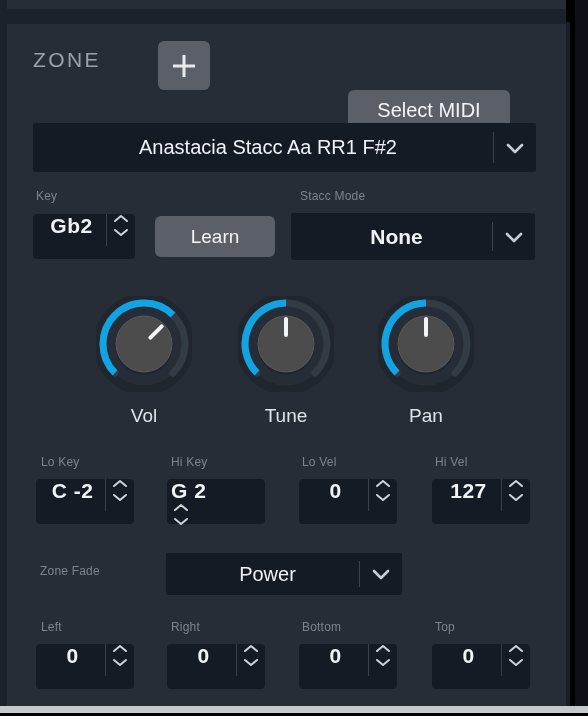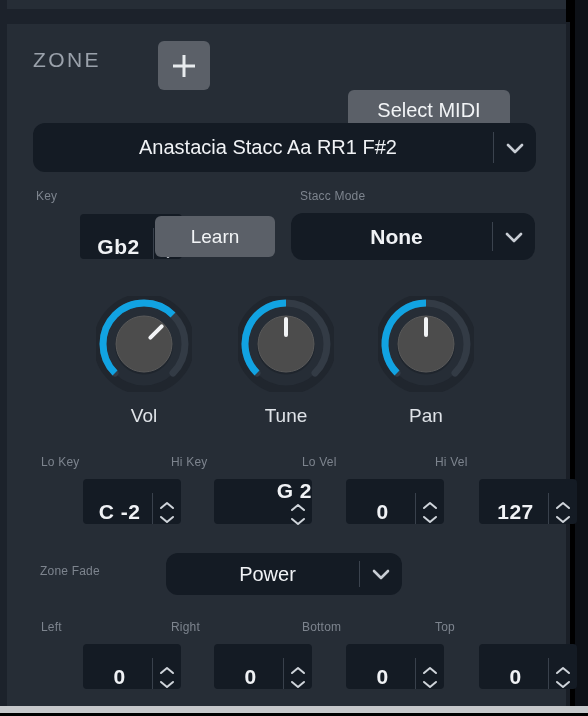--- a/index.html
+++ b/index.html
@@ -35,41 +35,41 @@
     display:flex;align-items:center;justify-content:center;
     font-size:20px;cursor:pointer;user-select:none;
   }
   .btn.plus{left:158px;top:41px;width:52px;height:49px;}
   .btn.plus svg{display:block;}
   .btn.midi{left:348px;top:45px;width:162px;height:41px;font-size:20px;margin-top:45px;}
   .btn.learn{left:155px;top:216px;width:120px;height:41px;font-size:19px;}
 
   
   .combo{
-    position:absolute;background:#141b24;border-radius:12px;
+    position:absolute;background:#141b24;border-radius:2px;
     display:flex;align-items:center;cursor:pointer;user-select:none;
   }
   .combo .val{
     flex:1;text-align:center;color:#f0f2f5;font-size:20px;white-space:nowrap;
     overflow:hidden;padding-left:10px;
   }
   .combo .sep{width:1px;height:62%;background:#3b434e;}
   .combo .arrow{width:42px;display:flex;align-items:center;justify-content:center;}
   .combo .arrow svg{display:block;}
 
   .combo.preset{left:33px;top:123px;width:503px;height:49px;}
   .combo.loop{left:291px;top:213px;width:244px;height:47px;}
   .combo.loop .val{font-size:21px;font-weight:bold;}
   .combo.fade{left:166px;top:553px;width:236px;height:42px;}
   .combo.fade .val{font-size:20px;}
 
   
   .numf{
     position:absolute;background:#141b24;border-radius:4px;
-    display:flex;align-items:flex-end;margin-left:47px;
+    display:flex;align-items:flex-start;
   }
   .numf .val{
     flex:1;text-align:center;color:#f0f2f5;font-size:21px;font-weight:bold;
     white-space:nowrap;letter-spacing:.5px;padding-left:4px;
   }
   .numf .sep{width:1px;height:70%;background:#39414c;}
   .numf .spin{
     width:28px;display:flex;flex-direction:column;align-items:center;
     justify-content:center;gap:5px;cursor:pointer;
   }

